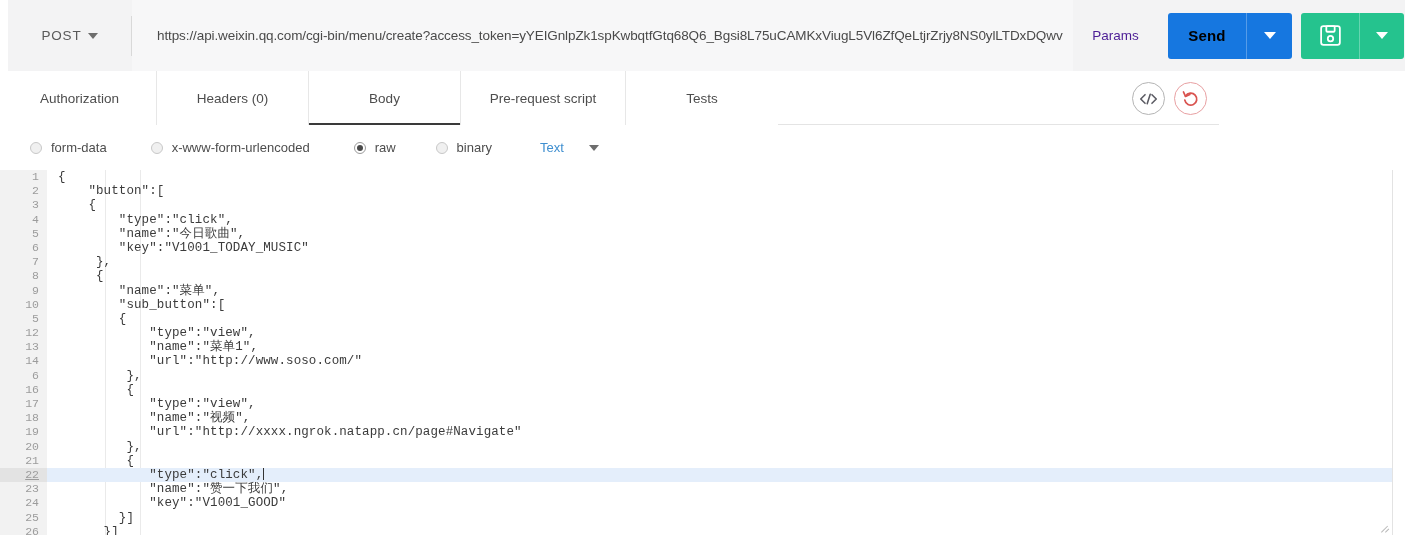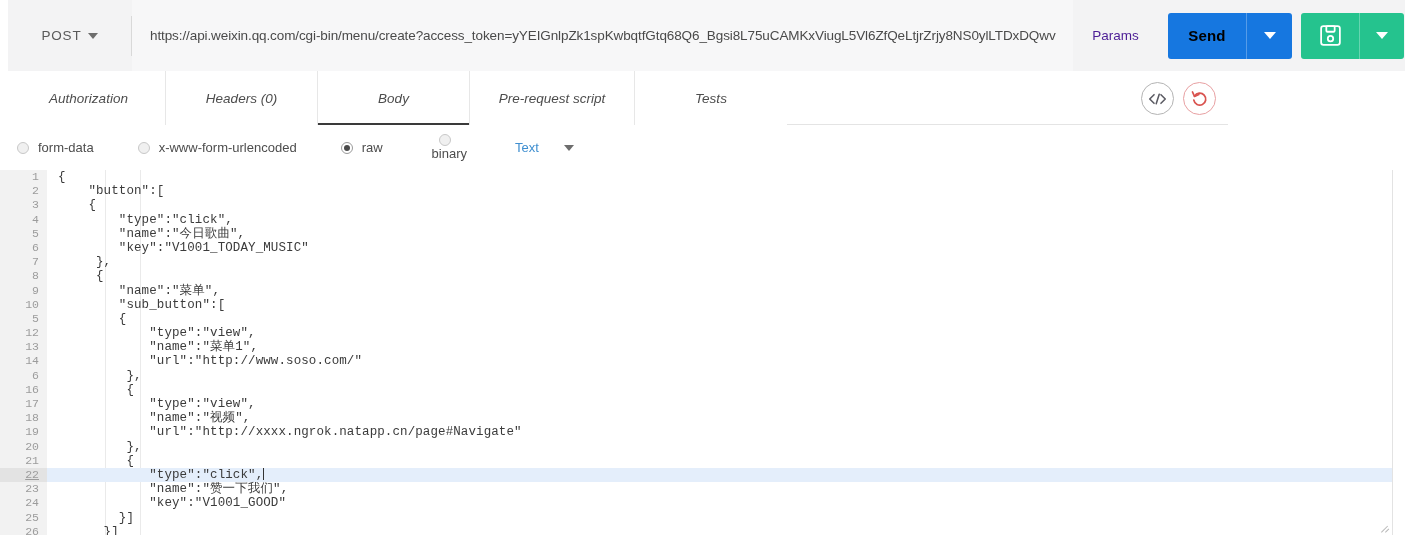--- a/index.html
+++ b/index.html
@@ -81,20 +81,21 @@
     border: none;
     outline: none;
     background: transparent;
     font-family: "Liberation Sans", sans-serif;
     font-size: 13.5px;
     color: #4a4a4a;
     letter-spacing: -0.1px;
     white-space: nowrap;
     overflow: hidden;
     text-overflow: clip;
+    margin-left: 7px;
   }
   .params-btn {
     width: 85px;
     height: 71px;
     display: flex;
     align-items: center;
     justify-content: center;
     color: #4c1d95;
     font-size: 13.5px;
     cursor: pointer;
@@ -158,27 +159,26 @@
     height: 46px;
     display: flex;
     align-items: center;
     justify-content: center;
     border-left: 1px solid rgba(255,255,255,0.30);
   }
 
   
   .tabbar {
     position: absolute;
-    top: 71px; left: 12px;
+    top: 71px; left: 3px;
     width: 1216px;
     height: 54px;
     background: #ffffff;
     border-bottom: 1px solid #e4e4e4;
     box-sizing: border-box;
-    font-style: italic;
   }
   .tabs {
     display: flex;
     height: 54px;
   }
   .tab {
     height: 54px;
     display: flex;
     align-items: center;
     justify-content: center;
@@ -229,21 +229,21 @@
 
   
   .bodytype-row {
     position: absolute;
     top: 125px; left: 0;
     width: 1405px;
     height: 45px;
     background: #ffffff;
     display: flex;
     align-items: center;
-    padding-left: 11px;
+    padding-left: 24px;
     box-sizing: border-box;
   }
   .radio-item {
     display: flex;
     align-items: center;
     cursor: pointer;
     margin-right: 0;
   }
   .radio-dot {
     width: 12px;
@@ -268,21 +268,21 @@
     background: #4a4a4a;
   }
   .radio-label {
     margin-left: 9px;
     font-size: 13px;
     color: #4d4d4d;
   }
   .rg1 { margin-left: 6px; }
   .rg2 { margin-left: 44px; }
   .rg3 { margin-left: 44px; }
-  .rg4 { margin-left: 40px; flex-direction: column; }
+  .rg4 { margin-left: 40px; }
   .text-select {
     margin-left: 48px;
     display: flex;
     align-items: center;
     gap: 25px;
     cursor: pointer;
     color: #3f8fd0;
     font-size: 13px;
   }
   .caret-dark {

